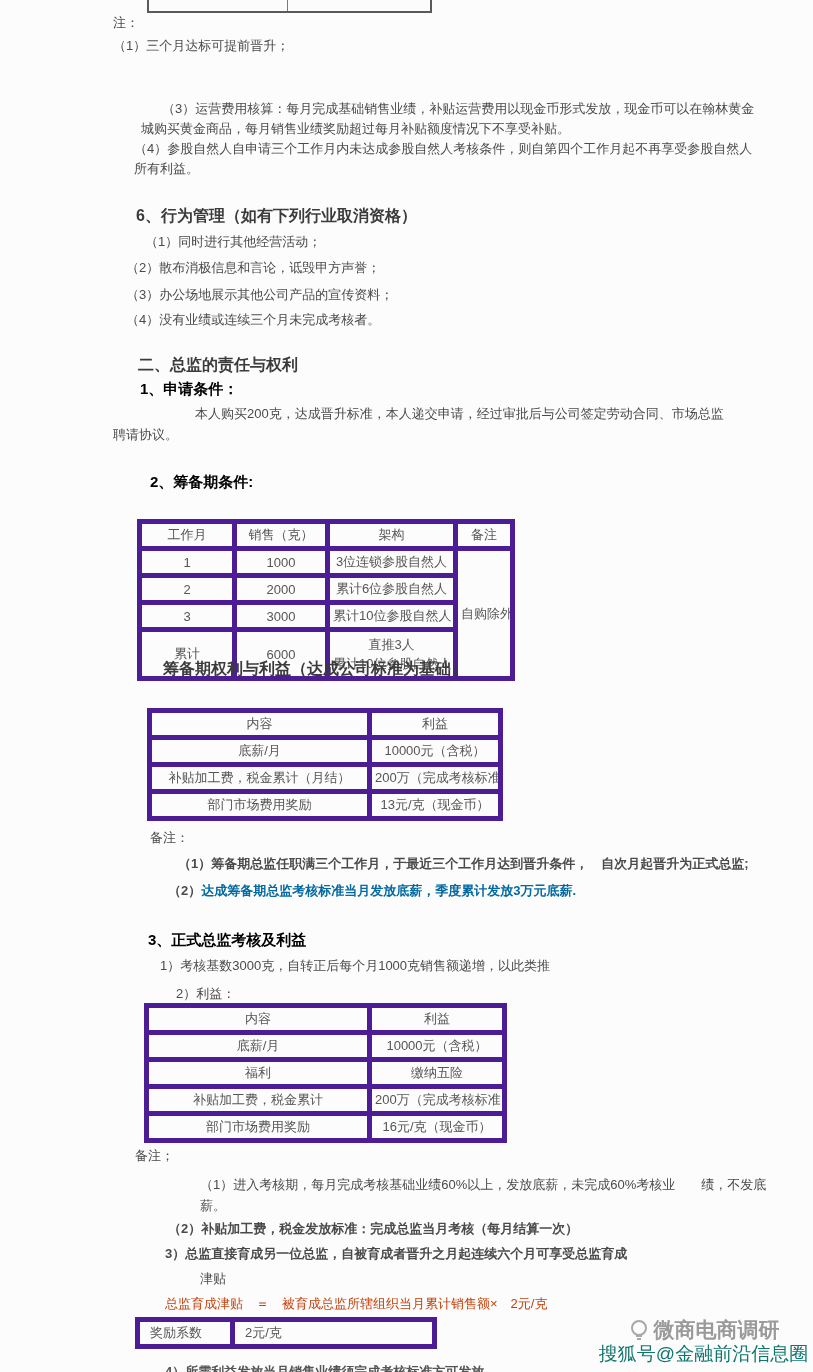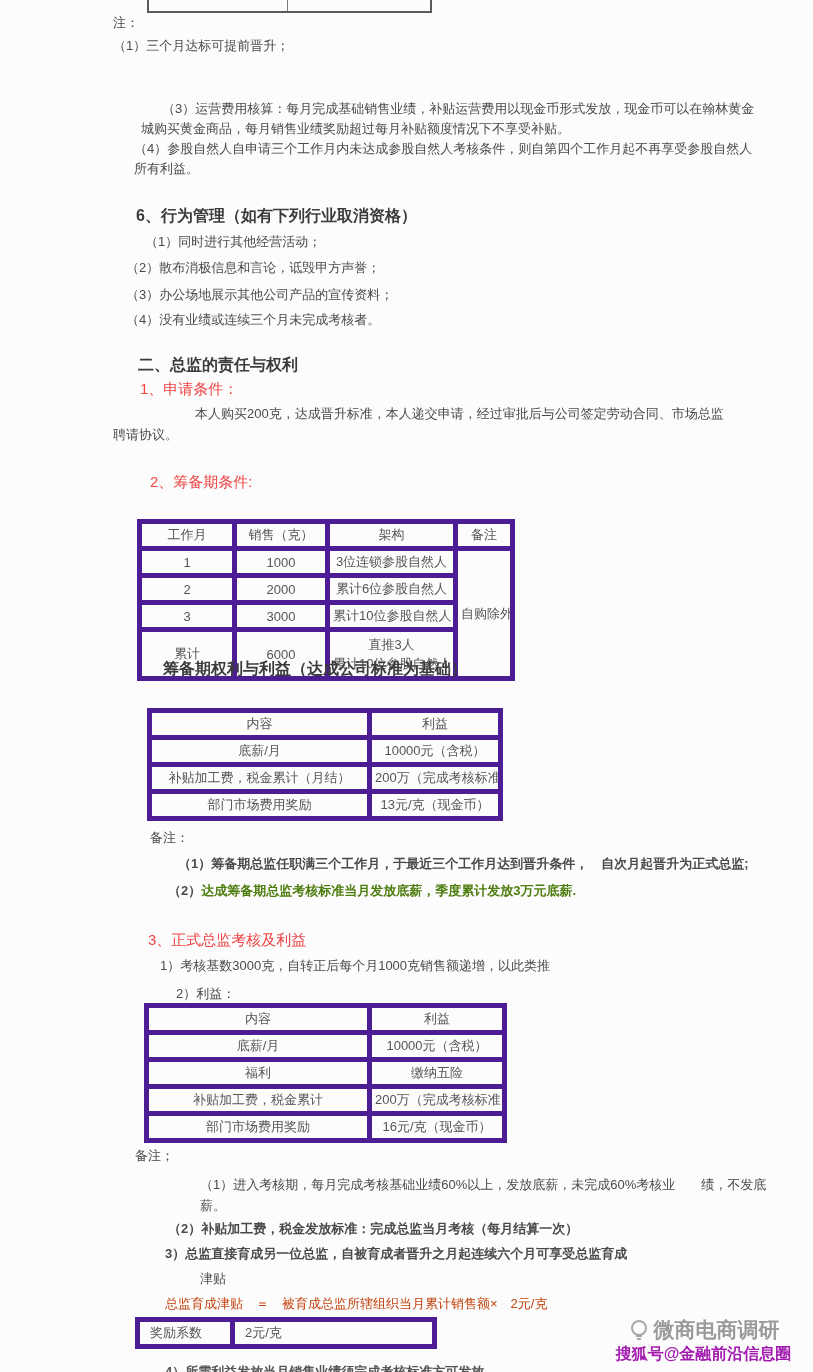--- a/index.html
+++ b/index.html
@@ -5,24 +5,24 @@
   html,body{margin:0;padding:0;background:#ffffff;}
   #page{
     position:relative;width:813px;height:1372px;overflow:hidden;
     background:#fcfcfc;color:#4a4a4a;
     font-family:"Liberation Sans","DejaVu Sans",sans-serif;
   }
   .abs{position:absolute;}
   .txt{font-size:13px;line-height:17px;color:#4a4a4a;}
   .par{font-size:13px;line-height:20px;color:#4a4a4a;}
   .h16{font-size:16px;font-weight:bold;color:#3b3b3b;line-height:20px;}
-  .h15{font-size:15px;font-weight:normal;color:#ef4444;line-height:19px;}
+  .h15{font-size:15px;font-weight:bold;color:#000000;line-height:19px;}
   .nowrap{white-space:nowrap;font-weight:bold;}
   .prewrap{white-space:pre-wrap;}
-  .red{color:#4d7c0f;}
+  .red{color:#0369a1;}
   .muted{color:#c2410c;}
   
   .topfrag{
     width:281px;height:11px;
     border-left:2px solid #5a5a5a;border-right:2px solid #5a5a5a;border-bottom:2px solid #5a5a5a;
   }
   .frag-divider{position:absolute;left:138px;top:0;bottom:0;width:1px;background:#7a7a7a;}
   
   table.doc{
     border-collapse:collapse;table-layout:fixed;
@@ -33,21 +33,21 @@
     border:5px solid #4c1d95;padding:1px 3px;height:20px;
     white-space:nowrap;overflow:hidden;
   }
   table.doc tr.tall td{height:42px;}
   table.doc.left-align td{text-align:left;padding-left:10px;}
   .cell-line{line-height:19px;}
   
   .watermark{right:2px;top:1318px;width:215px;text-align:center;
     color:#9a9a9a;text-shadow:1px 1px 0 #ffffff;}
   .wm-line1{font-size:21px;font-weight:600;line-height:24px;white-space:nowrap;}
-  .wm-line2{font-size:16px;font-weight:bold;line-height:24px;color:#a21caf;white-space:nowrap;}
+  .wm-line2{font-size:19px;font-weight:normal;line-height:24px;color:#0f766e;white-space:nowrap;}
   .bulb{display:inline-block;vertical-align:-4px;margin-right:4px;}
   .clipnote{height:9px;overflow:hidden;font-size:13px;color:#555555;}
 </style>
 </head>
 <body>
 
 <div id="page">
 
   <div class="abs topfrag" style="left:147px;top:0;">
     <div class="frag-divider"></div>

